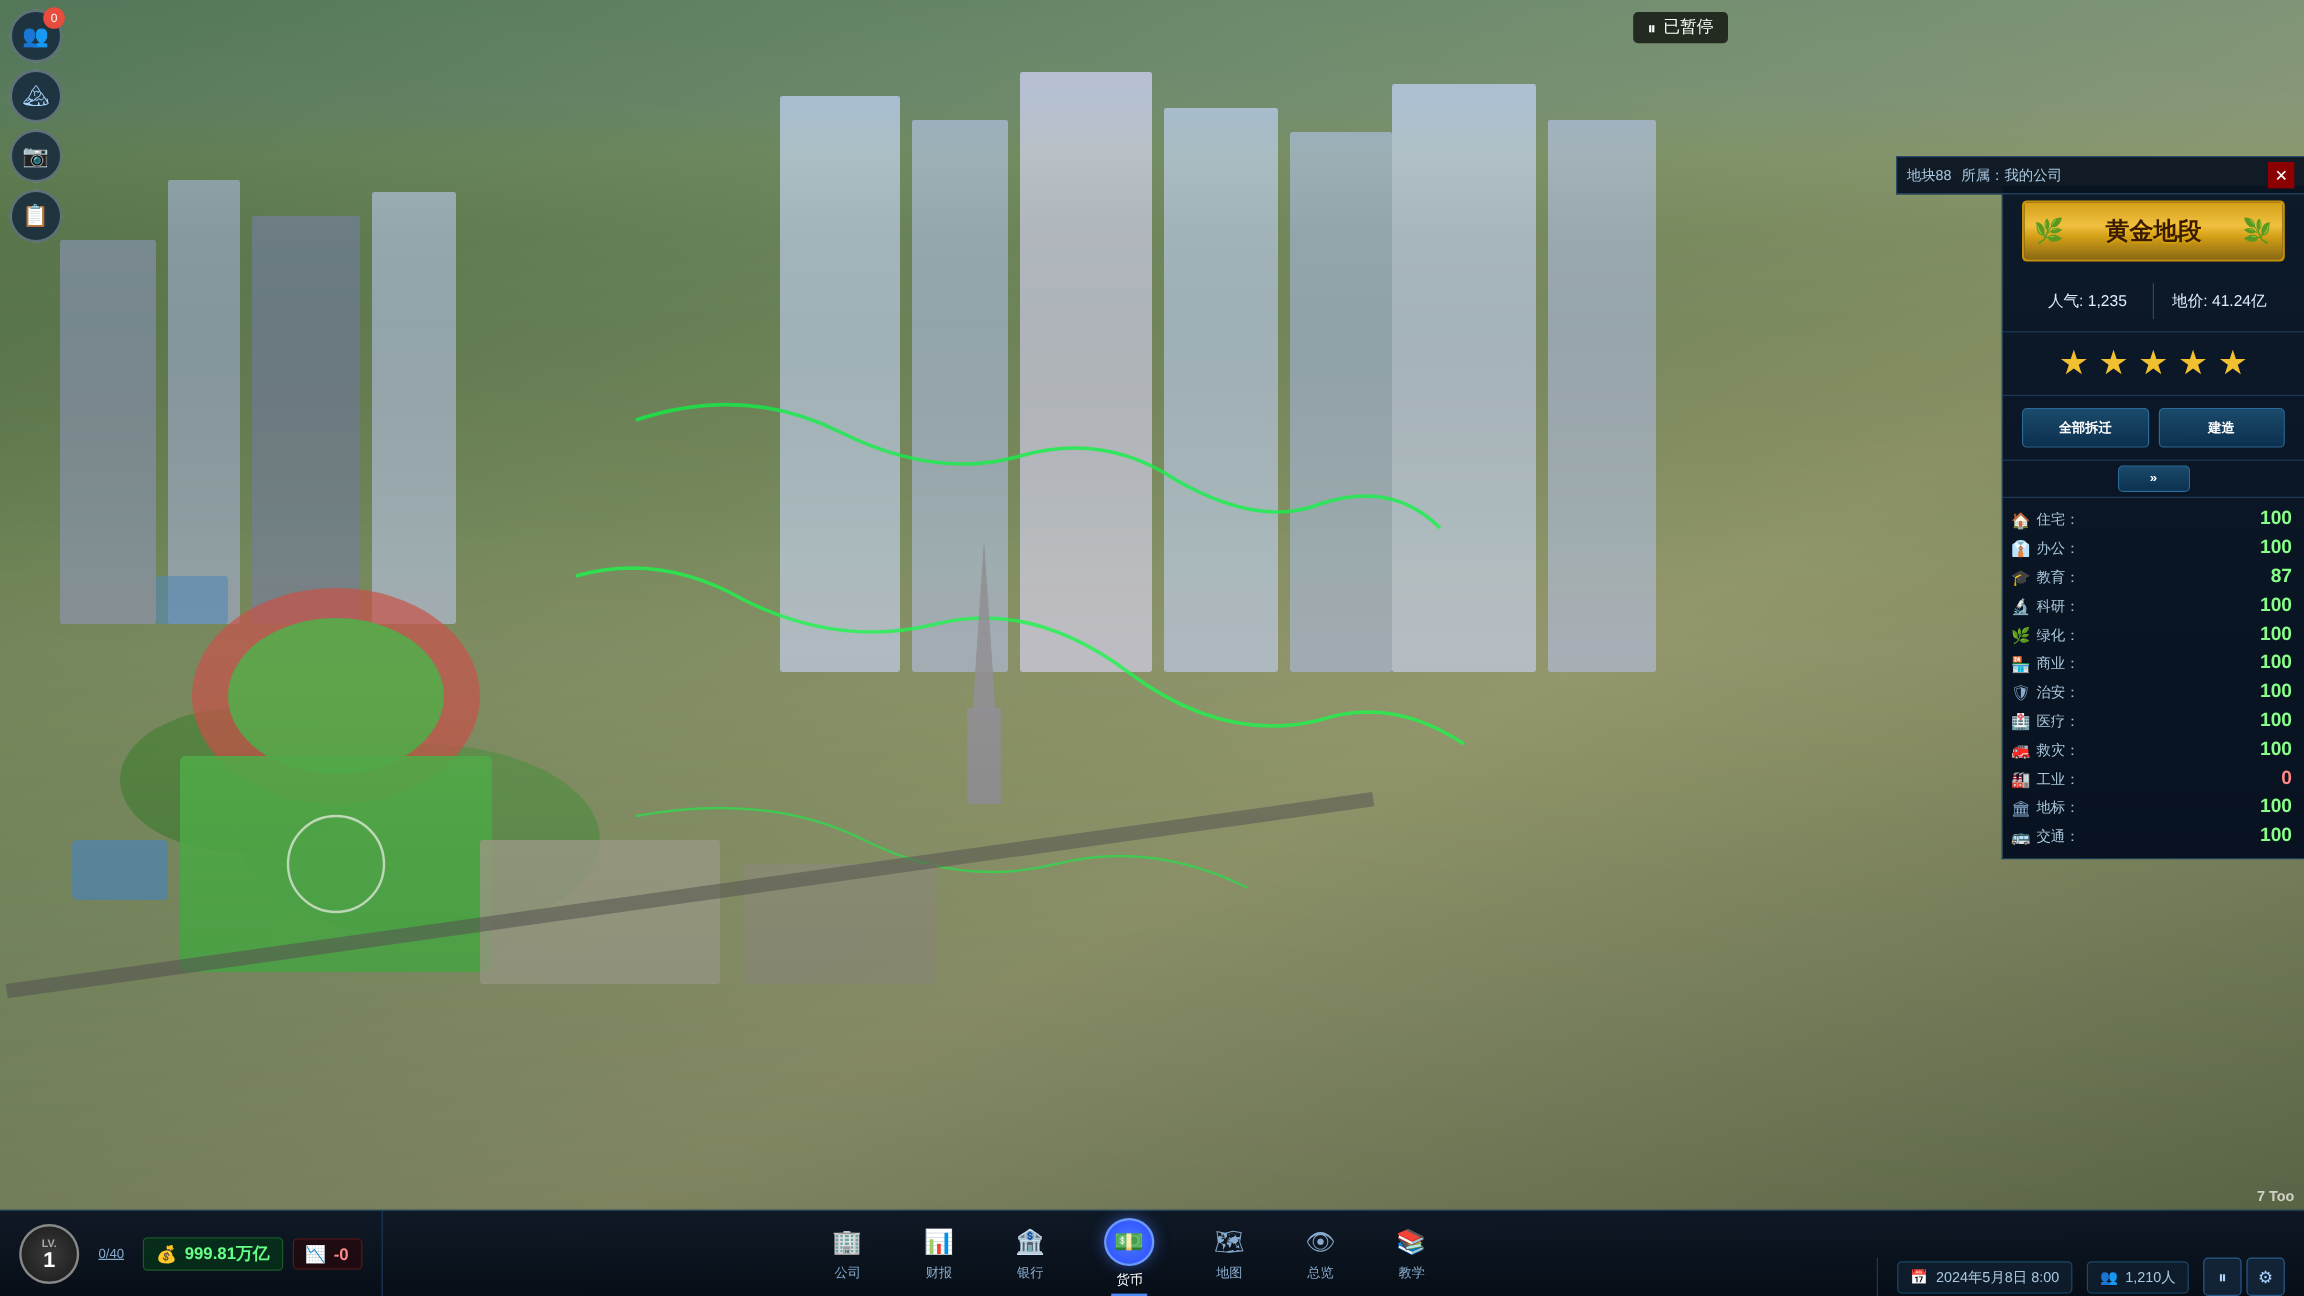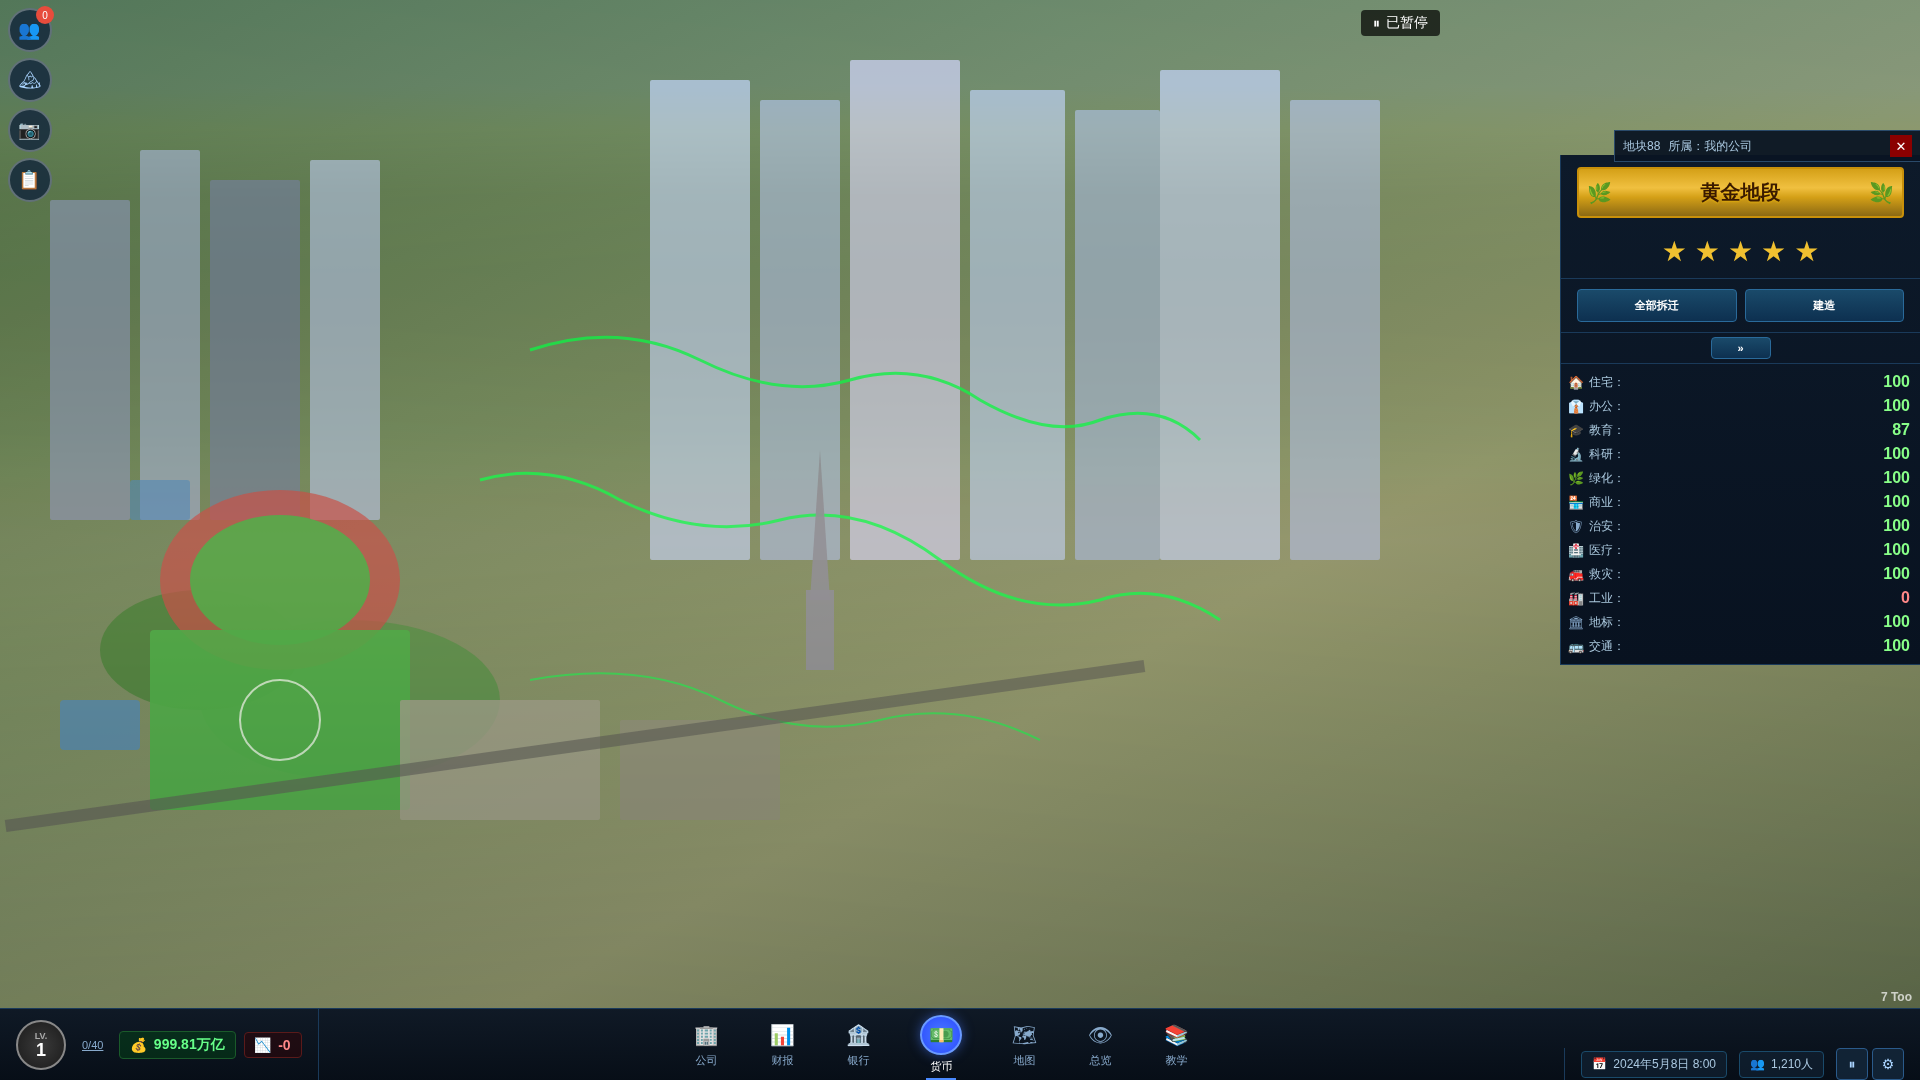--- a/index.html
+++ b/index.html
@@ -150,21 +150,21 @@
       color: white;
       background: linear-gradient(180deg, #1a4a6a 0%, #0d3050 100%);
       border: 1px solid #2a6a9a;
     }
 
     
     #plot-header-bar {
       position: absolute;
       top: 130px;
       right: 0;
-      width: 306px;
+      width: 340px;
       background: rgba(10,20,35,0.95);
       border: 1px solid #2a4a6a;
       border-right: none;
       z-index: 21;
       display: flex;
       align-items: center;
       padding: 4px 8px;
       gap: 8px;
       font-size: 12px;
       color: #aac8e0;
@@ -363,21 +363,21 @@
       font-size: 12px;
       font-weight: bold;
       z-index: 10;
     }
 
     
     #panel-content {
       position: absolute;
       top: 155px;
       right: 0;
-      width: 360px;
+      width: 252px;
       background: linear-gradient(180deg, #0d1a2a 0%, #081220 100%);
       border: 1px solid #1a3a5a;
       border-right: none;
       z-index: 20;
       border-top: none;
     }
 
     
     #stats-list {
       padding: 6px 0;
@@ -524,20 +524,31 @@
   <div style="flex:1"></div>
   <button id="plot-close-btn" style="background:#8B0000;border:none;color:white;width:22px;height:22px;cursor:pointer;font-size:13px;">✕</button>
 </div>
 
 <div id="panel-content">
 
   <div id="golden-badge">
     <div class="badge-text">黄金地段</div>
   </div>
 
+  <div id="plot-stats">
+    <div class="stat">
+      <span>人气:</span>
+      <span>1,235</span>
+    </div>
+    <div class="divider"></div>
+    <div class="stat">
+      <span>地价:</span>
+      <span>41.24亿</span>
+    </div>
+  </div>
 
   <div id="stars-row">
     <span class="star filled">★</span>
     <span class="star filled">★</span>
     <span class="star filled">★</span>
     <span class="star filled">★</span>
     <span class="star filled">★</span>
   </div>
 
   <div id="action-buttons">

